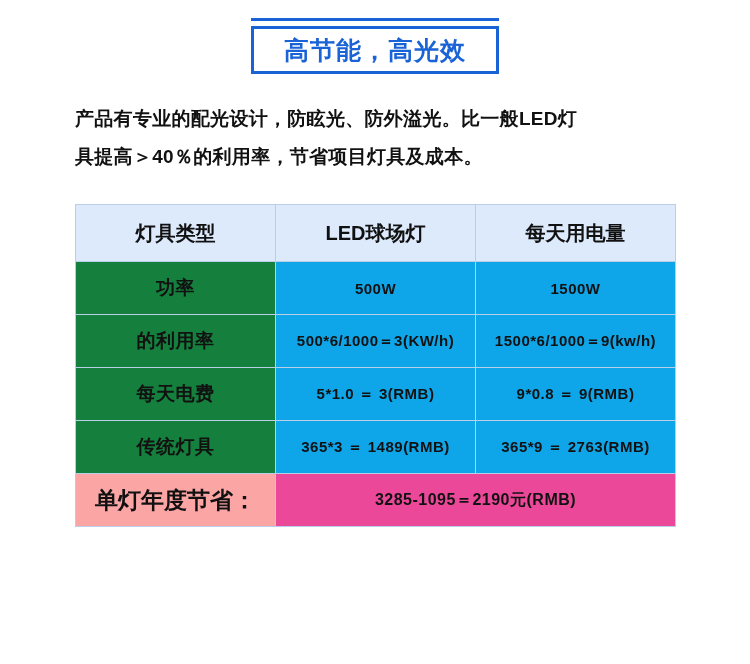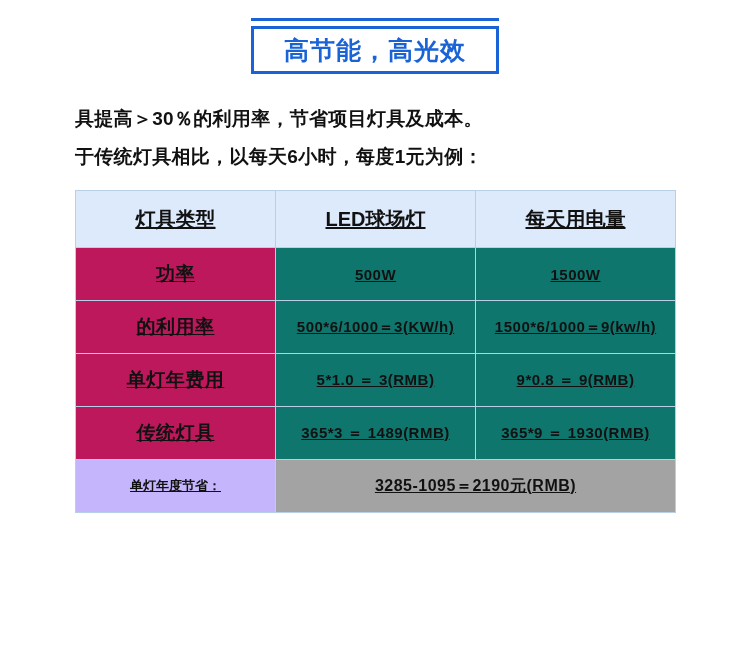--- a/index.html
+++ b/index.html
@@ -62,22 +62,21 @@
     color: #111111;
     letter-spacing: 0.3px;
   }
   .para-line {
     white-space: nowrap;
   }
 
   
   .table-wrap {
     width: 600px;
-    margin: 14px auto 0 auto;
-    text-decoration: underline;
+    margin: 28px auto 0 auto;
   }
   table.cmp {
     border-collapse: collapse;
     width: 600px;
     table-layout: fixed;
   }
   table.cmp td {
     border: 1px solid #b9cfe8;
     text-align: center;
     vertical-align: middle;
@@ -99,55 +98,55 @@
     font-size: 15px;
     font-weight: bold;
     color: #111111;
     letter-spacing: 0.5px;
   }
   tr.body td.label {
     font-size: 19px;
     letter-spacing: 0.5px;
   }
   td.tint {
-    background: #be185d;
+    background: #15803d;
   }
   td.plain {
-    background: #0f766e;
+    background: #0ea5e9;
   }
   tr.last td {
     height: 52px;
   }
   tr.last td.label {
-    background: #c4b5fd;
-    font-size: 13px;
+    background: #fca5a5;
+    font-size: 23px;
     font-weight: bold;
   }
   tr.last td.span {
     font-size: 16px;
     font-weight: bold;
     letter-spacing: 0.5px;
-    background: #a3a3a3;
+    background: #ec4899;
   }
 </style>
 </head>
 <body>
 
 <div class="page">
 
   <div class="title-wrap">
     <div class="title-rule"></div>
     <div class="title-box">
       <span class="title-text">高节能，高光效</span>
     </div>
   </div>
 
   <div class="para">
-    <div class="para-line">具提高＞30％的利用率，节省项目灯具及成本。</div>
-    <div class="para-line">于传统灯具相比，以每天6小时，每度1元为例：</div>
+    <div class="para-line">产品有专业的配光设计，防眩光、防外溢光。比一般LED灯</div>
+    <div class="para-line">具提高＞40％的利用率，节省项目灯具及成本。</div>
   </div>
 
   <div class="table-wrap">
     <table class="cmp">
       <colgroup>
         <col class="col-a">
         <col class="col-b">
         <col class="col-c">
       </colgroup>
       <tbody>
@@ -163,29 +162,29 @@
           <td class="plain">1500W</td>
         </tr>
 
         <tr class="body">
           <td class="label tint">的利用率</td>
           <td class="plain">500*6/1000＝3(KW/h)</td>
           <td class="plain">1500*6/1000＝9(kw/h)</td>
         </tr>
 
         <tr class="body">
-          <td class="label tint">单灯年费用</td>
+          <td class="label tint">每天电费</td>
           <td class="plain">5*1.0 ＝ 3(RMB)</td>
           <td class="plain">9*0.8 ＝ 9(RMB)</td>
         </tr>
 
         <tr class="body">
           <td class="label tint">传统灯具</td>
           <td class="plain">365*3 ＝ 1489(RMB)</td>
-          <td class="plain">365*9 ＝ 1930(RMB)</td>
+          <td class="plain">365*9 ＝ 2763(RMB)</td>
         </tr>
 
         <tr class="last">
           <td class="label">单灯年度节省：</td>
           <td class="span" colspan="2">3285-1095＝2190元(RMB)</td>
         </tr>
       </tbody>
     </table>
   </div>
 

